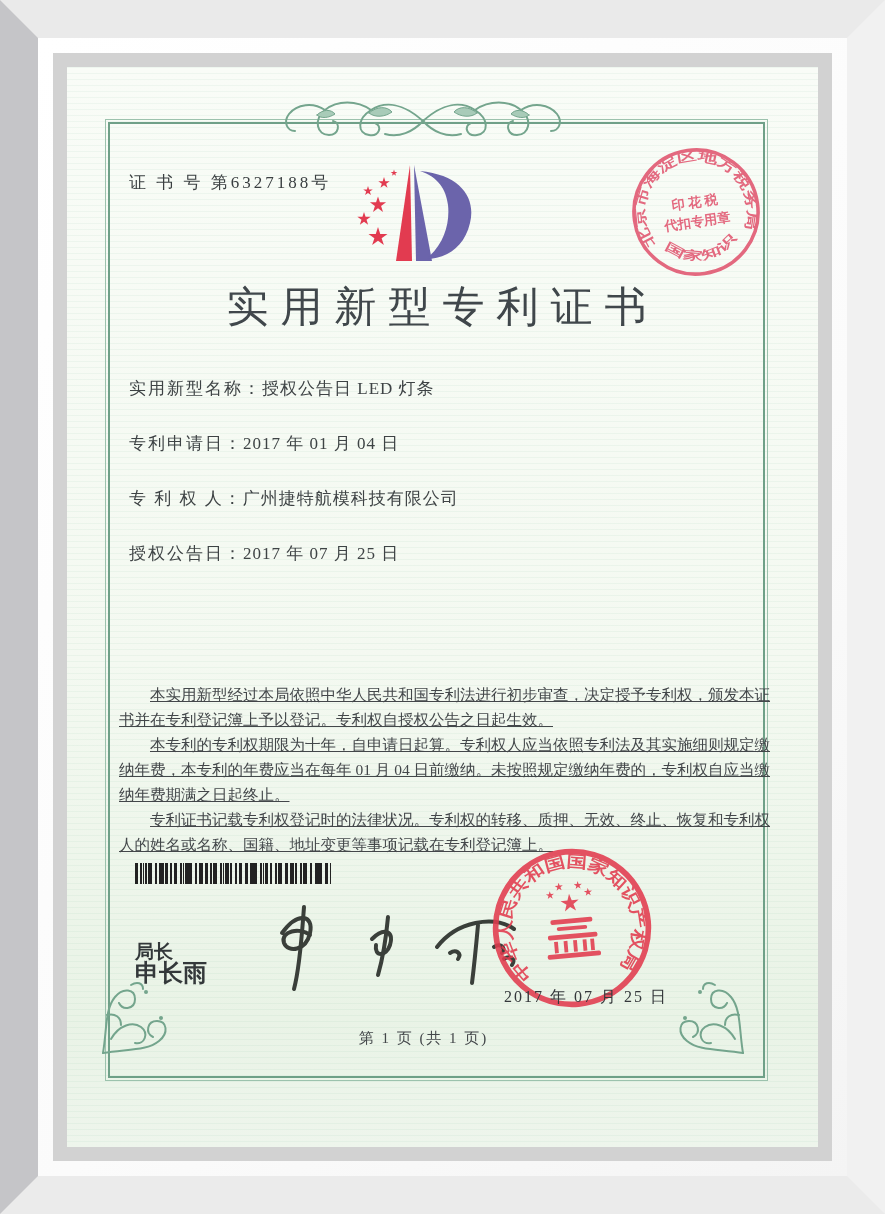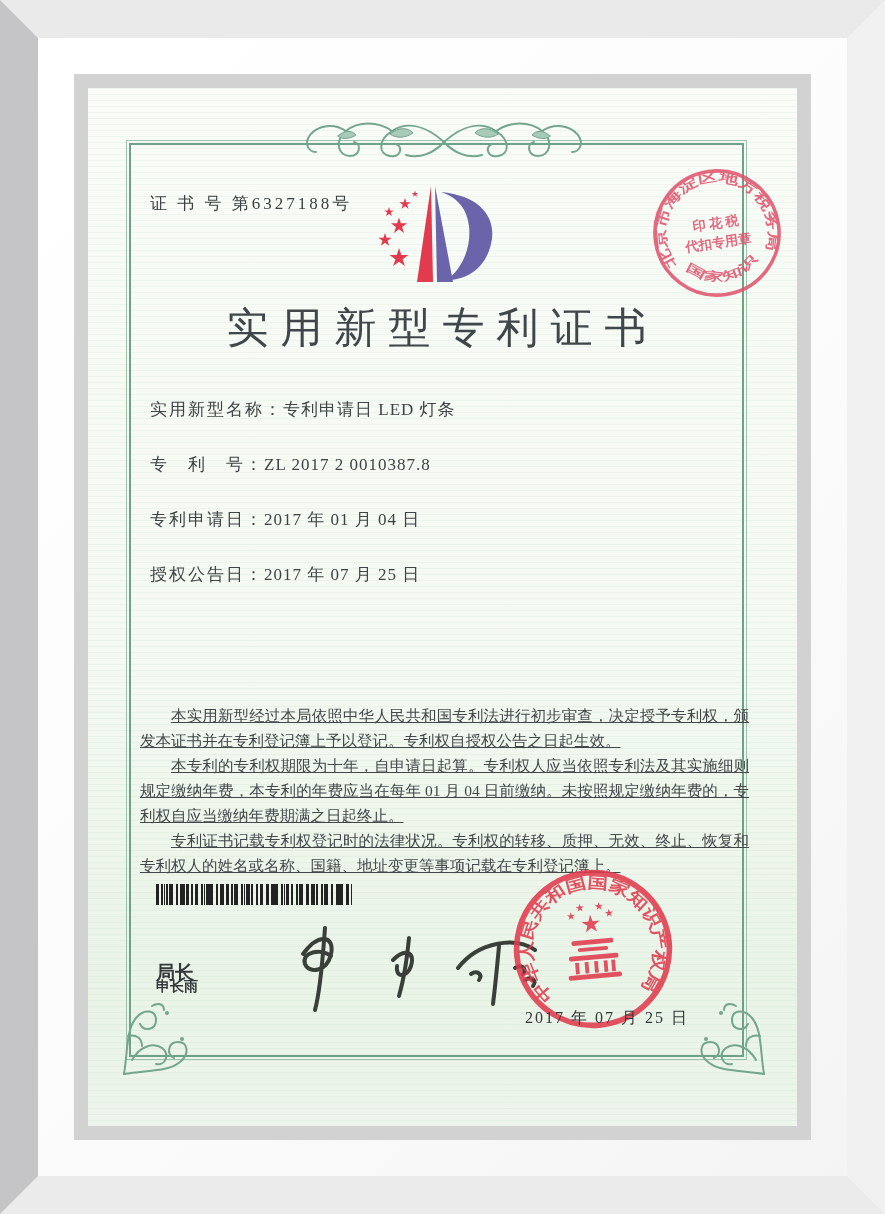--- a/index.html
+++ b/index.html
@@ -1,21 +1,21 @@
 <!DOCTYPE html>
 <html><head>
 <meta charset="utf-8">
 <style>
   html,body{margin:0;padding:0;background:#9a9a9a;}
   *{box-sizing:border-box;}
   .stage{width:885px;height:1214px;position:relative;font-family:"Liberation Serif","DejaVu Serif",serif;color:#3f4446;}
   
   .frame{position:absolute;inset:0;border:38px solid;
          border-color:#eaeaea #f1f1f1 #ebebeb #c5c5c8;background:#ffffff;}
-  .matte{position:absolute;inset:0;padding:36px;background:linear-gradient(135deg,#ffffff 0%,#fbfbfb 60%,#f4f4f4 100%);}
+  .matte{position:absolute;inset:0;padding:15px;background:linear-gradient(135deg,#ffffff 0%,#fbfbfb 60%,#f4f4f4 100%);}
   .band{width:100%;height:100%;border:14px solid #d2d2d2;}
   
   .paper{position:relative;width:100%;height:100%;
          background:
            repeating-linear-gradient(180deg, rgba(140,195,165,0.10) 0 1px, rgba(255,255,255,0) 1px 6px),
            linear-gradient(180deg,#f9fcf7 0%,#f4f9f1 55%,#e9f3e6 88%,#eef5ec 100%);
          overflow:hidden;}
   .green-border{position:absolute;left:38px;right:50px;top:52px;bottom:66px;
          border:1px solid #9cc2ad;pointer-events:none;}
   .green-border::after{content:"";position:absolute;inset:2px;border:2px solid #6fa088;}
@@ -32,21 +32,21 @@
   .body-paragraphs{position:absolute;left:52px;right:48px;top:615px;font-size:15.5px;line-height:25px;
           text-align:justify;color:#43474a;}
   .body-paragraphs p{margin:0;text-indent:2em;text-decoration:underline;}
   .barcode{position:absolute;left:68px;top:796px;width:196px;height:21px;
           background:
            repeating-linear-gradient(90deg,#222 0 2px,transparent 2px 5px),
            repeating-linear-gradient(90deg,#222 0 1px,transparent 1px 8px),
            repeating-linear-gradient(90deg,#222 0 3px,transparent 3px 13px);}
   .signer-title{position:absolute;left:68px;top:872px;font-size:19px;font-weight:600;
           font-family:Liberation Serif, serif;color:#33383a;}
-  .signer-name{position:absolute;left:68px;top:890px;font-size:14px;font-weight:600;
+  .signer-name{position:absolute;left:68px;top:890px;font-size:24px;font-weight:600;
           font-family:Liberation Serif, serif;color:#33383a;}
   .signature-svg{position:absolute;left:185px;top:832px;width:290px;height:96px;}
   .authority-seal{position:absolute;left:421px;top:777px;width:168px;height:168px;opacity:.88;transform:rotate(-5deg);}
   .seal-date{position:absolute;left:437px;top:920px;font-size:16px;letter-spacing:2px;color:#34383b;}
   .page-footer{position:absolute;left:38px;width:637px;top:962px;text-align:center;font-size:15px;letter-spacing:2px;color:#43474a;}
 </style>
 </head>
 <body>
 
 <div class="stage">
@@ -120,27 +120,27 @@
               <textPath href="#taxBot" startOffset="4" textLength="160" lengthAdjust="spacingAndGlyphs">国家知识产权局</textPath>
             </text>
             <text x="88" y="82" text-anchor="middle" font-size="15" font-weight="bold" fill="#e0506b">印 花 税</text>
             <text x="88" y="104" text-anchor="middle" font-size="15" font-weight="bold" fill="#e0506b">代扣专用章</text>
           </svg>
 
           <h1 class="title">实用新型专利证书</h1>
 
           <div class="fields">
             <div class="field-row">
-              <span class="field-label">实用新型名称：</span><span>专利申请日 LED 灯条</span>
-            </div>
-            <div class="field-row">
-              <span class="field-label">专　利　号：</span><span>ZL 2017 2 0010387.8</span>
+              <span class="field-label">实用新型名称：</span><span>授权公告日 LED 灯条</span>
             </div>
             <div class="field-row">
               <span class="field-label">专利申请日：</span><span>2017 年 01 月 04 日</span>
+            </div>
+            <div class="field-row">
+              <span class="field-label">专 利 权 人：</span><span>广州捷特航模科技有限公司</span>
             </div>
             <div class="field-row">
               <span class="field-label">授权公告日：</span><span>2017 年 07 月 25 日</span>
             </div>
           </div>
 
           <div class="body-paragraphs">
             <p>本实用新型经过本局依照中华人民共和国专利法进行初步审查，决定授予专利权，颁发本证书并在专利登记簿上予以登记。专利权自授权公告之日起生效。</p>
             <p>本专利的专利权期限为十年，自申请日起算。专利权人应当依照专利法及其实施细则规定缴纳年费，本专利的年费应当在每年 01 月 04 日前缴纳。未按照规定缴纳年费的，专利权自应当缴纳年费期满之日起终止。</p>
             <p>专利证书记载专利权登记时的法律状况。专利权的转移、质押、无效、终止、恢复和专利权人的姓名或名称、国籍、地址变更等事项记载在专利登记簿上。</p>
@@ -184,18 +184,19 @@
               <rect x="78" y="101" width="4" height="12"></rect>
               <rect x="88" y="101" width="4" height="12"></rect>
               <rect x="98" y="101" width="4" height="12"></rect>
               <rect x="106" y="101" width="4" height="12"></rect>
               <rect x="60" y="114" width="56" height="5" rx="2"></rect>
             </g>
           </svg>
 
           <div class="seal-date">2017 年 07 月 25 日</div>
 
+          <div class="page-footer">第 1 页 (共 1 页)</div>
 
         </div>
       </div>
     </div>
   </div>
 </div>
 
 </body></html>

